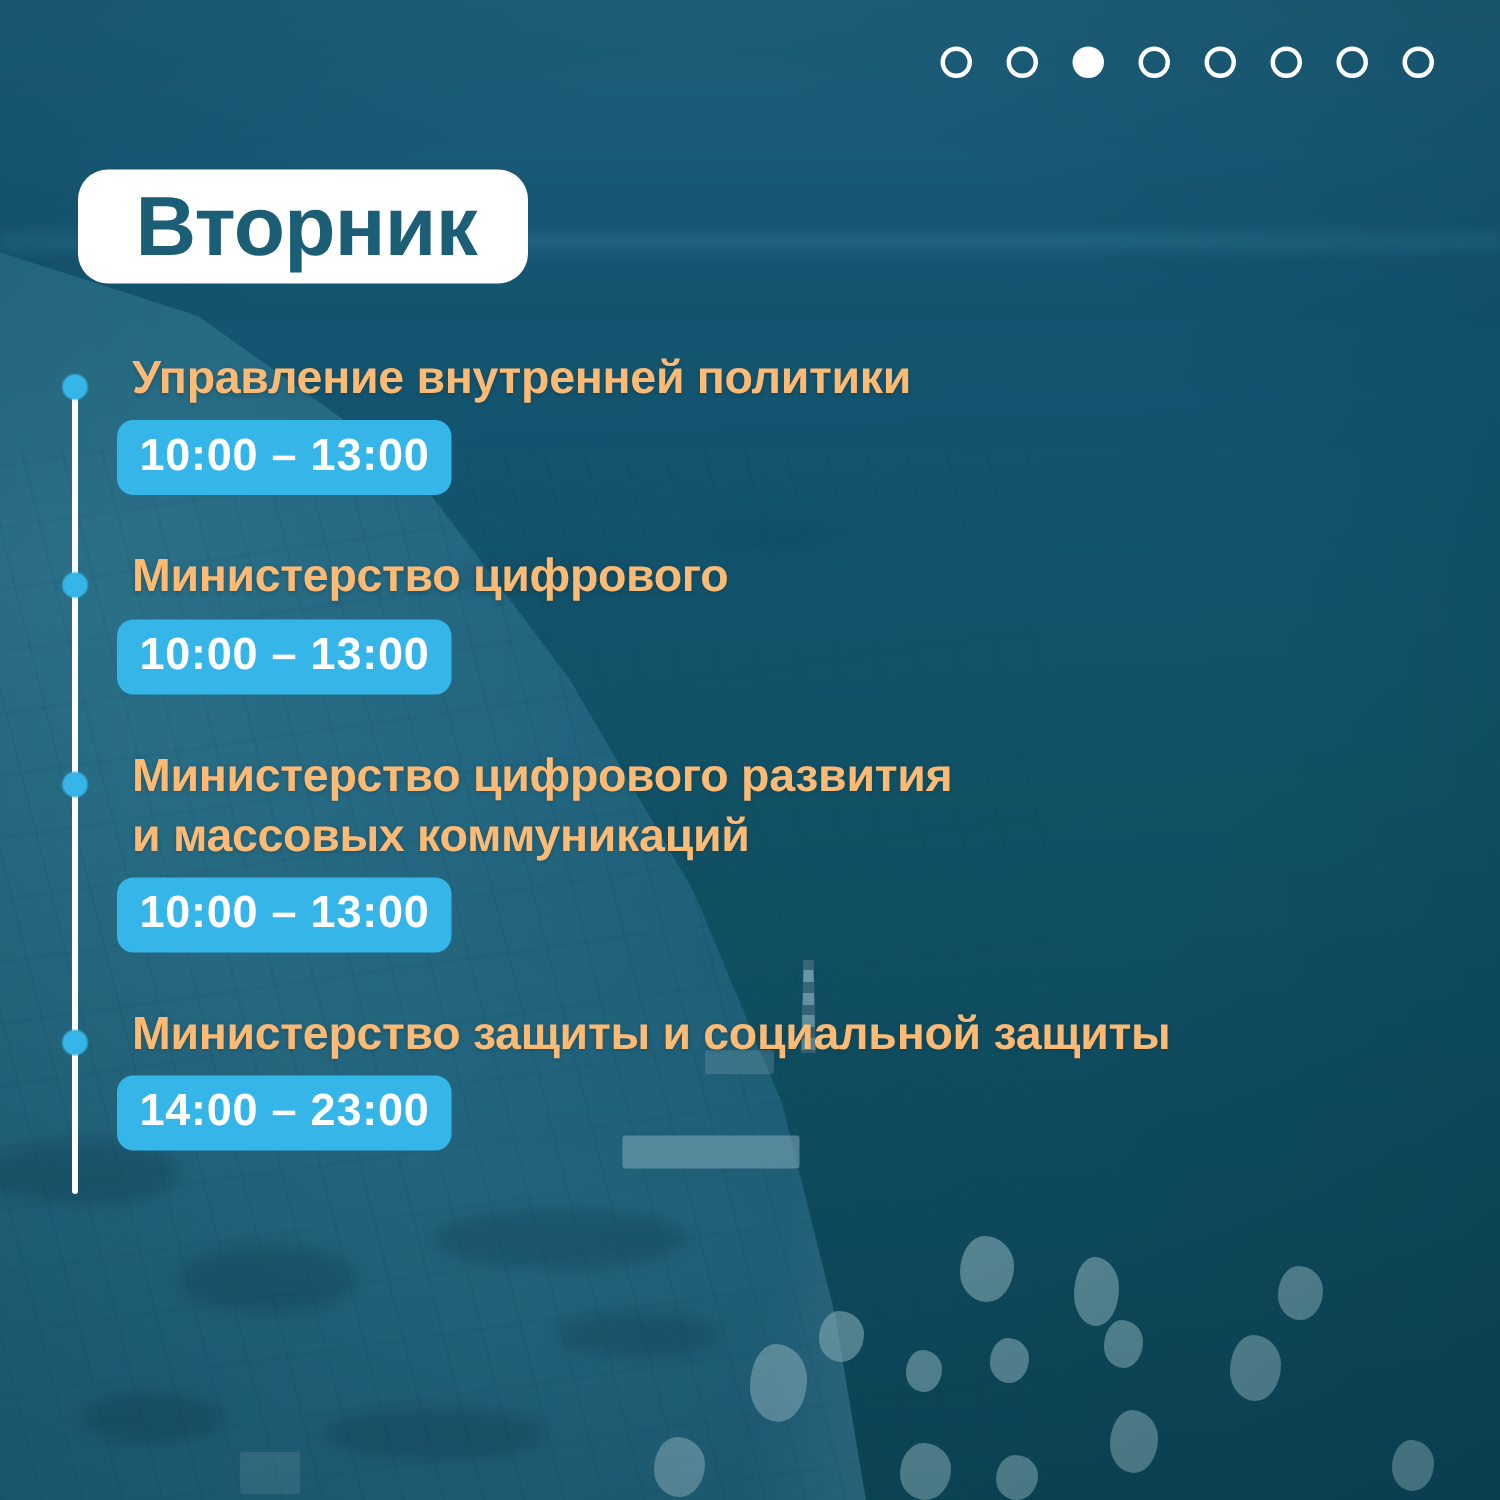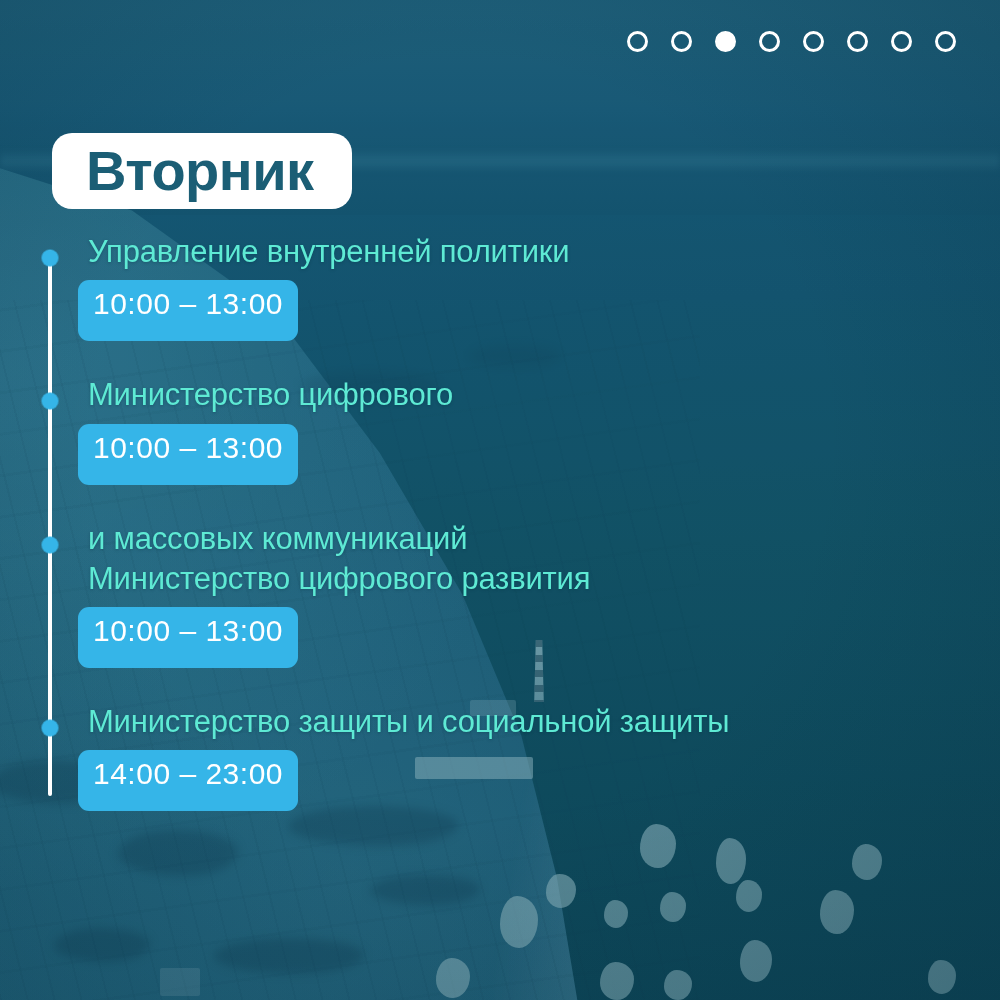--- a/index.html
+++ b/index.html
@@ -183,23 +183,22 @@
     left: 52px;
     top: 113px;
     min-width: 300px;
     height: 76px;
     padding: 0 34px;
     box-sizing: border-box;
     background: #ffffff;
     border-radius: 20px;
     display: flex;
     align-items: center;
-    justify-content: flex-start;
+    justify-content: flex-end;
     z-index: 6;
-    margin-top: 20px;
   }
   .title-text {
     font-size: 56px;
     font-weight: bold;
     color: #1b5e75;
     letter-spacing: -0.5px;
     line-height: 1;
     white-space: nowrap;
   }
 
@@ -235,38 +234,38 @@
     top: 18px;
     width: 16px;
     height: 16px;
     border-radius: 50%;
     background: #35b5e8;
     box-shadow: 0 0 0 1px rgba(53,181,232,.5);
   }
 
   .item-title {
     font-size: 31px;
-    font-weight: normal;
-    color: #5eead4;
+    font-weight: bold;
+    color: #fdba74;
     line-height: 1.30;
     letter-spacing: -0.2px;
     text-shadow: 0 1px 3px rgba(8,50,66,.35);
     margin: 0 0 8px 0;
   }
   .item-title .line { display: block; }
 
   .time-badge {
     display: inline-block;
     background: #35b5e8;
     color: #ffffff;
     font-size: 30px;
-    font-weight: normal;
+    font-weight: bold;
     letter-spacing: 0.5px;
     line-height: 1;
-    padding: 9px 15px 22px 15px;
+    padding: 9px 15px 11px 15px;
     border-radius: 11px;
     margin-left: -10px;
   }
 </style>
 </head>
 <body>
 
 <div id="page">
 
   <div class="bg-layer">
@@ -329,21 +328,21 @@
   <div class="timeline"></div>
 
   <div class="schedule" id="schedule">
       <div class="item"><span class="bullet"></span><div class="item-title">
           <span class="line">Управление внутренней политики</span>
         </div><span class="time-badge">10:00 – 13:00</span></div>
       <div class="item"><span class="bullet"></span><div class="item-title">
           <span class="line">Министерство цифрового</span>
         </div><span class="time-badge">10:00 – 13:00</span></div>
       <div class="item"><span class="bullet"></span><div class="item-title">
+          <span class="line">Министерство цифрового развития</span>
           <span class="line">и массовых коммуникаций</span>
-          <span class="line">Министерство цифрового развития</span>
         </div><span class="time-badge">10:00 – 13:00</span></div>
       <div class="item"><span class="bullet"></span><div class="item-title">
           <span class="line">Министерство защиты и социальной защиты</span>
         </div><span class="time-badge">14:00 – 23:00</span></div>
     </div>
 
 </div>
 
 </body></html>

